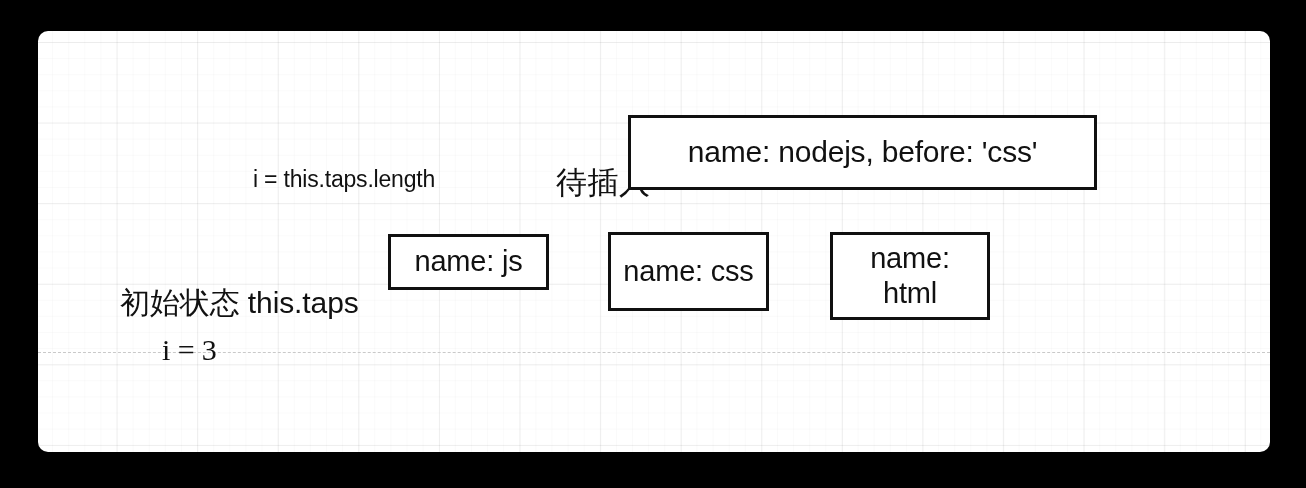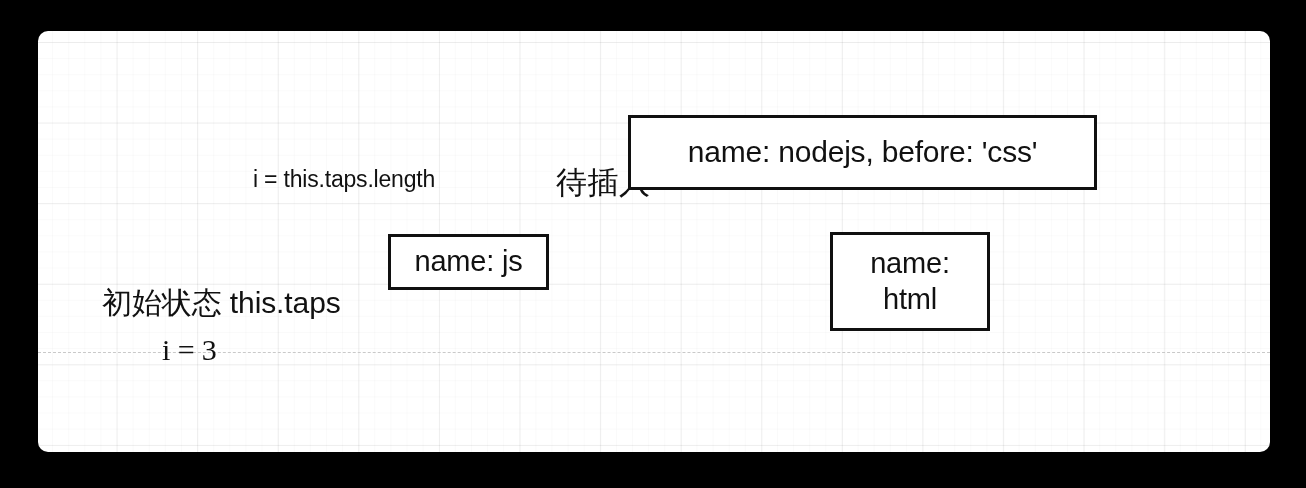--- a/index.html
+++ b/index.html
@@ -68,21 +68,21 @@
     font-size: 23px;
     letter-spacing: -0.2px;
   }
   #lbl-pending {
     left: 518px;
     top: 135px;
     font-size: 31px;
     letter-spacing: 0.5px;
   }
   #lbl-initial {
-    left: 64px;
+    left: 82px;
     top: 255px;
     font-size: 30px;
     letter-spacing: -0.1px;
   }
   #lbl-i3 {
     left: 124px;
     top: 302px;
     font-size: 30px;
     letter-spacing: -0.1px;
     font-family: Liberation Serif, serif;
@@ -121,21 +121,21 @@
   #box-css {
     left: 570px;
     top: 201px;
     width: 161px;
     height: 79px;
   }
   #box-html {
     left: 792px;
     top: 201px;
     width: 160px;
-    height: 99px;
+    height: 88px;
   }
 
   
   #watermark {
     position: absolute;
     right: 14px;
     bottom: 10px;
     color: #ffffff;
     font-size: 16px;
     letter-spacing: 0.4px;
@@ -157,20 +157,21 @@
     <div class="label" id="lbl-pending">待插入</div>
 
     <div class="node-box" id="box-nodejs">name: nodejs, before: 'css'</div>
 
     <div class="label" id="lbl-initial">初始状态 this.taps</div>
 
     <div class="label" id="lbl-i3">i = 3</div>
 
     <div class="node-box" id="box-js">name: js</div>
 
+    <div class="node-box" id="box-css">name: css</div>
 
     <div class="node-box" id="box-html">name:
 html</div>
 
   </div>
 
 
 </div>
 
 </body></html>

